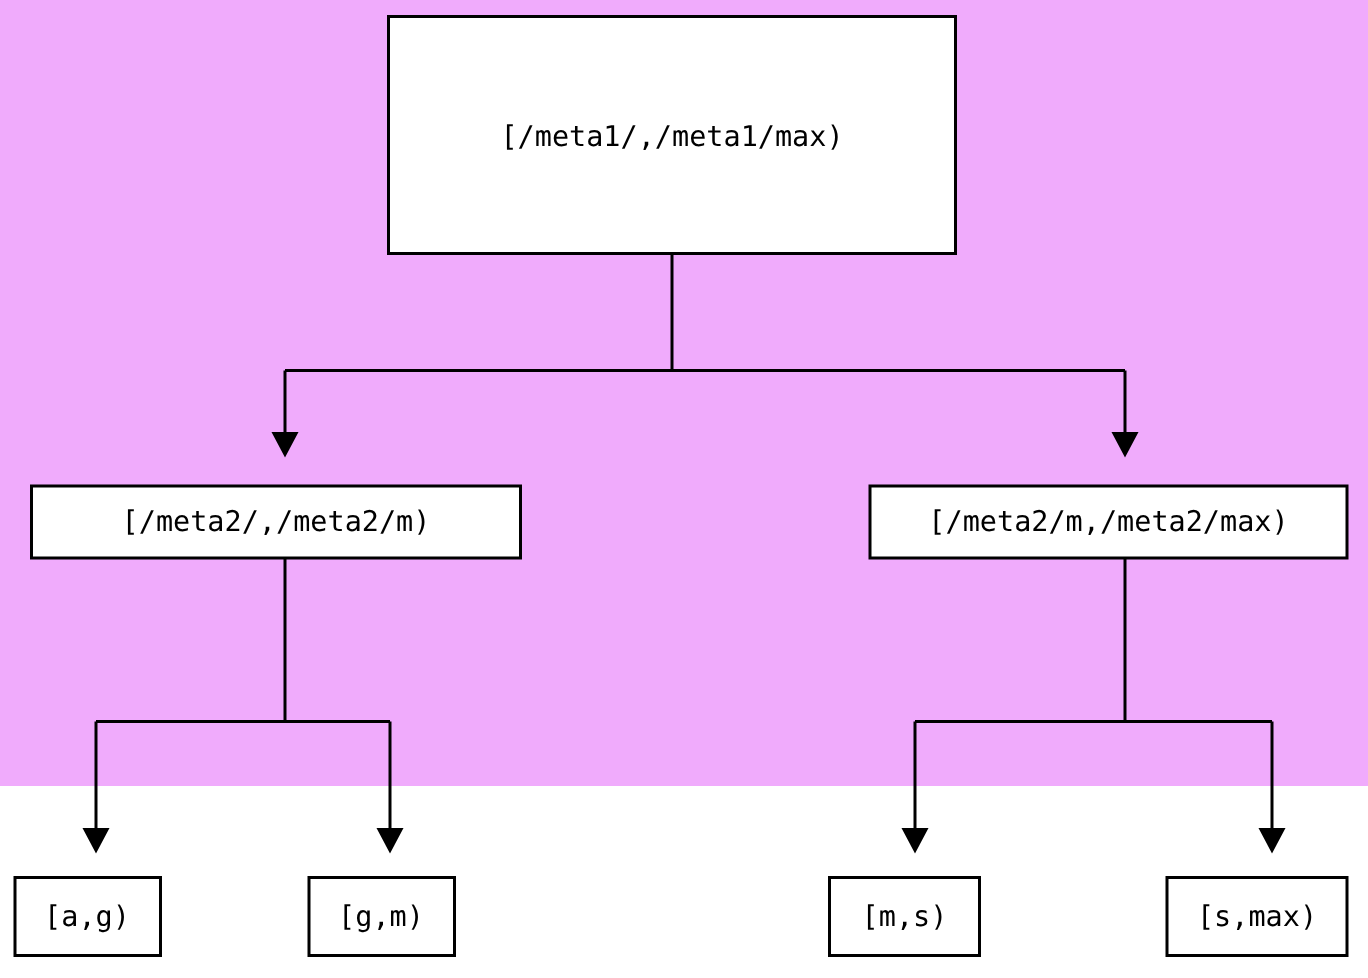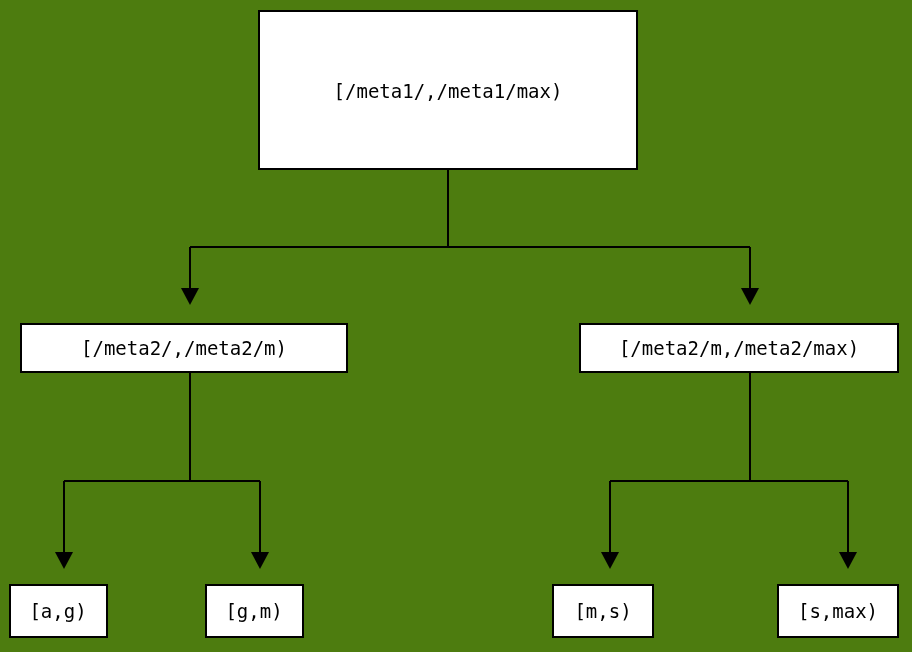--- a/index.html
+++ b/index.html
@@ -9,22 +9,22 @@
   }
   body {
     width: 912px;
     height: 652px;
     overflow: hidden;
     font-family: "DejaVu Sans Mono", "Liberation Mono", monospace;
   }
   #diagram-root {
     position: relative;
     width: 912px;
-    height: 652px;
-    background: #4d7c0f;
+    height: 524px;
+    background: #f0abfc;
   }
   svg#tree-svg {
     position: absolute;
     top: 0;
     left: 0;
     width: 912px;
     height: 652px;
     display: block;
   }
   .node-rect {

